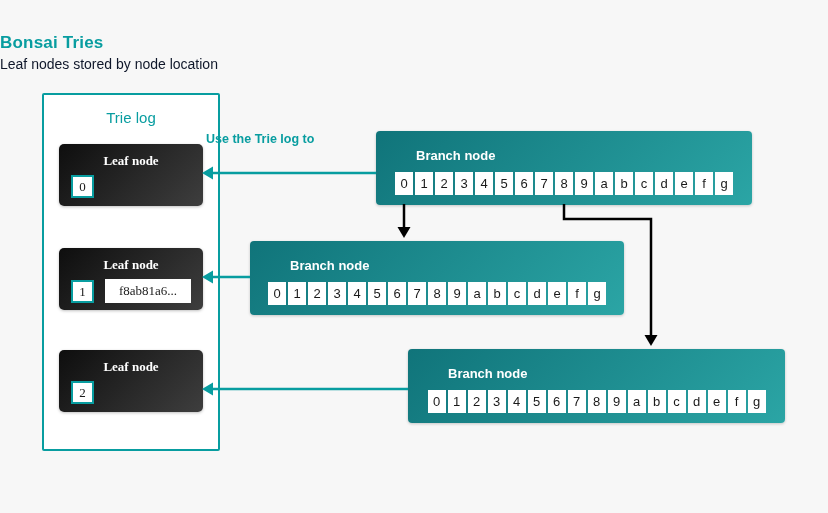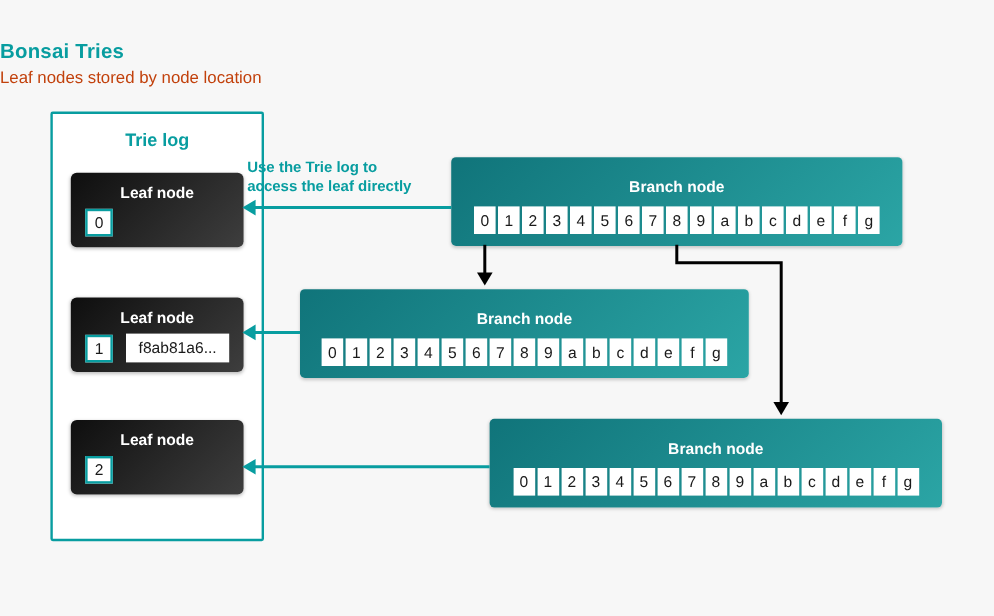--- a/index.html
+++ b/index.html
@@ -11,49 +11,49 @@
     --leaf-b:#3e3e3e;
   }
   *{margin:0;padding:0;box-sizing:border-box;}
   html,body{background:var(--bg);}
   body{font-family:"Liberation Sans", sans-serif;}
   .canvas{position:relative;width:828px;height:513px;background:var(--bg);overflow:hidden;}
 
   
   .hdr{position:absolute;left:0;top:33px;width:828px;text-align:left;}
   .hdr .title{font-size:17px;font-weight:bold;color:var(--accent);letter-spacing:.2px;}
-  .hdr .subtitle{font-size:14px;font-weight:500;color:#c2410c;margin-top:3px;}
+  .hdr .subtitle{font-size:14px;font-weight:500;color:#0f172a;margin-top:3px;}
 
   
   .trielog{position:absolute;left:42px;top:93px;width:178px;height:358px;
            background:#ffffff;border:2px solid var(--accent);border-radius:2px;}
   .trielog-title{position:absolute;left:0;top:14px;width:100%;text-align:center;
-                 color:var(--accent);font-size:15px;font-weight:bold;}
+                 color:var(--accent);font-size:15px;font-weight:normal;}
 
   .leaf{position:absolute;left:15px;width:144px;height:62px;border-radius:5px;
         background:linear-gradient(135deg,var(--leaf-a),var(--leaf-b));
-        box-shadow:0 1px 3px rgba(0,0,0,.25);}
+        box-shadow:0 1px 3px rgba(0,0,0,.25);font-family:Liberation Serif, serif;}
   .leaves .leaf:nth-child(1){top:49px;}
   .leaves .leaf:nth-child(2){top:153px;}
   .leaves .leaf:nth-child(3){top:255px;}
   .leaf-label{margin-top:9px;text-align:center;color:#ffffff;font-size:13px;font-weight:bold;}
   .leaf-row{display:flex;align-items:center;margin:6px 12px 0 12px;}
   .leaf-index{width:23px;height:23px;background:#ffffff;border:2px solid var(--accent);
               color:#1a1a1a;font-size:13px;line-height:19px;text-align:center;}
   .leaf-hash{flex:1;height:24px;margin-left:11px;background:#ffffff;color:#1a1a1a;
              font-size:13px;line-height:24px;text-align:center;}
 
   
   .branch{position:absolute;height:74px;border-radius:4px;
           background:linear-gradient(135deg,var(--branch-a),var(--branch-b));
           box-shadow:0 1px 3px rgba(0,0,0,.2);}
   #branch1{left:376px;top:131px;width:376px;}
   #branch2{left:250px;top:241px;width:374px;}
   #branch3{left:408px;top:349px;width:377px;}
-  .branch-label{margin-top:17px;text-align:center;color:#ffffff;font-size:13px;font-weight:bold;}
+  .branch-label{margin-top:17px;color:#ffffff;font-size:13px;font-weight:bold;margin-left:40px;}
   .branch-cells{display:flex;justify-content:center;gap:2px;margin-top:9px;}
   .bcell{width:18px;height:23px;background:#ffffff;color:#1a1a1a;
          font-size:13px;line-height:23px;text-align:center;}
 
   
   .annotation{position:absolute;left:206px;top:131px;width:170px;
               color:var(--accent);font-size:12.5px;font-weight:bold;line-height:1.3;}
 
   
   .overlay{position:absolute;left:0;top:0;width:828px;height:513px;pointer-events:none;z-index:5;}
@@ -88,21 +88,20 @@
         <div class="leaf-label">Leaf node</div>
         <div class="leaf-row">
           <div class="leaf-index">2</div>
         </div>
       </div>
       </div>
   </div>
 
   <div class="annotation">
     <div>Use the Trie log to</div>
-    <div>access the leaf directly</div>
   </div>
 
   <div class="branch" id="branch1">
     <div class="branch-label">Branch node</div>
     <div class="branch-cells">
         <div class="bcell">0</div>
         <div class="bcell">1</div>
         <div class="bcell">2</div>
         <div class="bcell">3</div>
         <div class="bcell">4</div>

